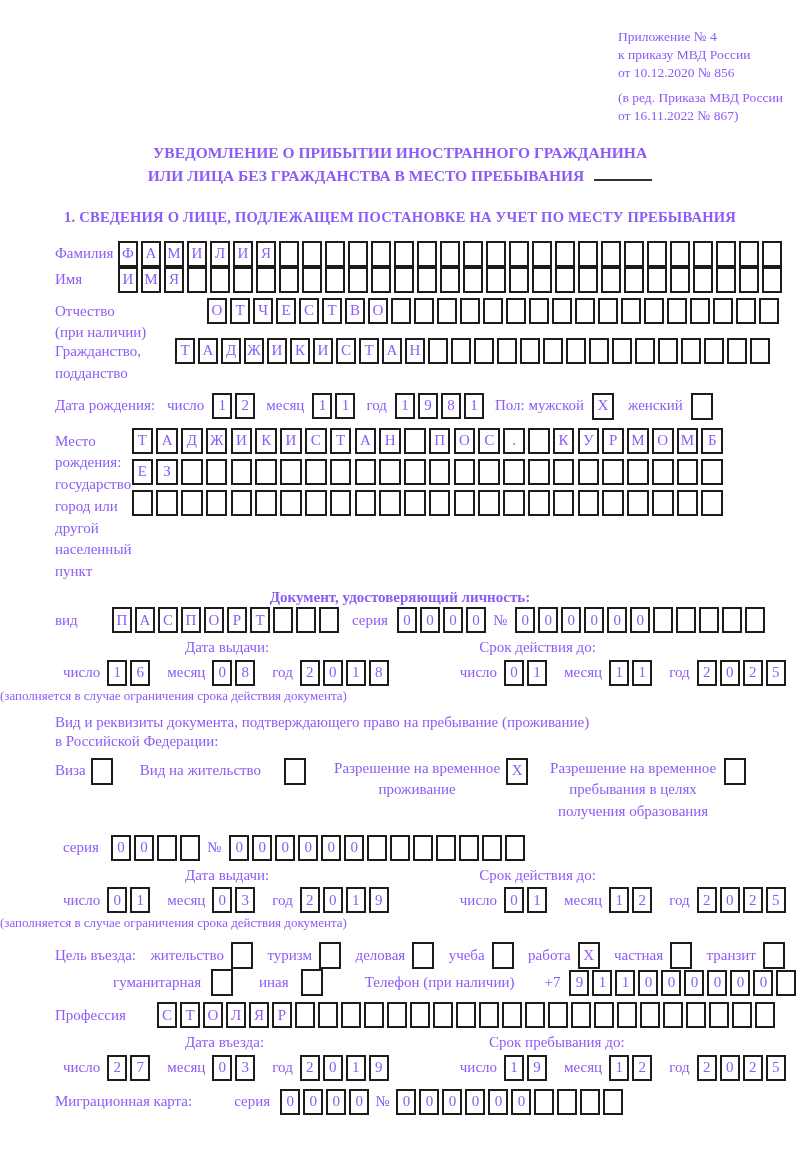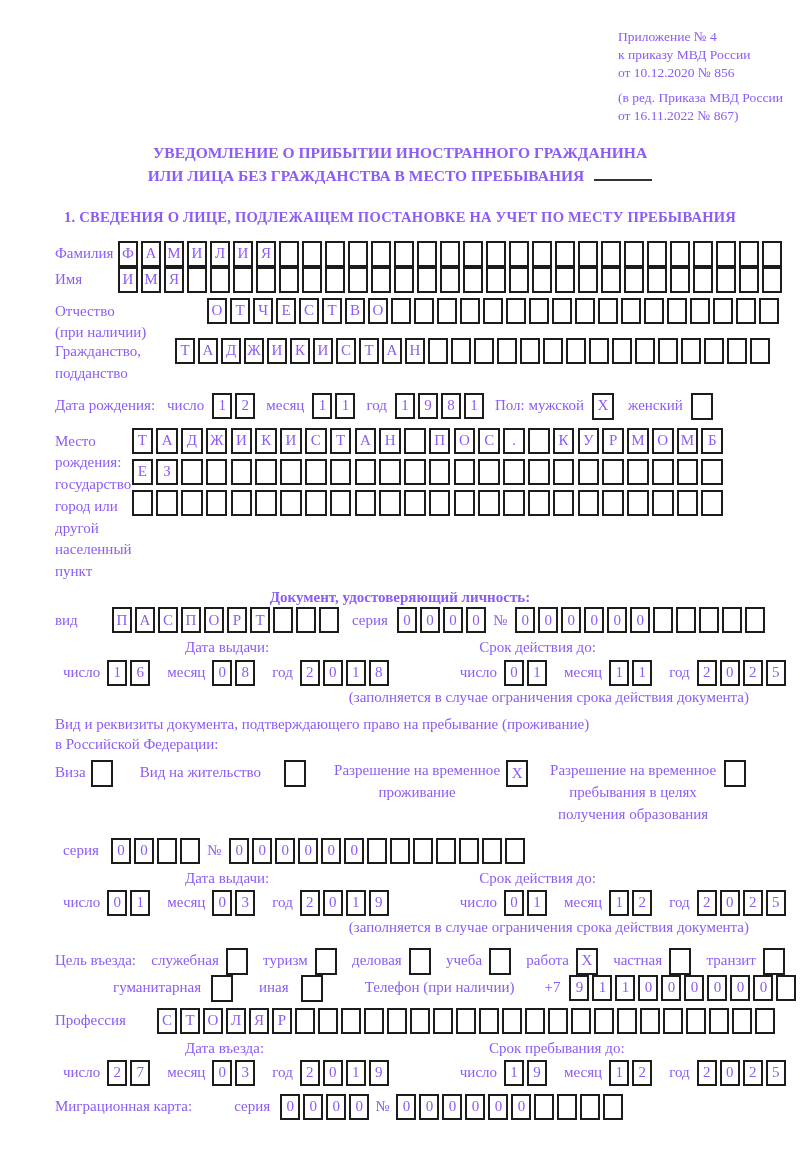--- a/index.html
+++ b/index.html
@@ -25,21 +25,21 @@
     display:inline-flex; align-items:center; justify-content:center; flex:none;
     box-sizing:border-box; width:20px; height:26px; border:2px solid #1c1c1c;
     margin-right:3px; font-size:15px; background:#fff;
   }
   .wide .box { width:21.6px; margin-right:3.2px; }
   .cb { width:22px; height:27px; margin-right:0; }
   .lbl2 div { line-height:1.45; }
   .pt3 { padding-top:3px; }
   .bold { font-weight:bold; }
   .center { text-align:center; }
-  .note { font-size:15px; text-align:right; margin-right:51px; margin-top:2px;font-family:Liberation Serif, serif; }
+  .note { font-size:13px; text-align:left; margin-right:51px; margin-top:2px;font-family:Liberation Serif, serif; }
   .dhdr { display:flex; margin-top:5px; }
   .dg { display:inline-flex; align-items:center; }
   .dg .boxes { margin-left:7px; }
   .dg .lab { margin-left:14px; }
   .dg .lab:first-child { margin-left:0; }
   .opt { display:inline-flex; align-items:center; gap:7px; }
   .opt-multi { text-align:center; line-height:1.45; }
 
   .mt2{margin-top:2px}.mt4{margin-top:0}.mt5{margin-top:5px}.mt6{margin-top:6px}
   .mt8{margin-top:8px}.mt10{margin-top:10px}.mt12{margin-top:12px}.mt14{margin-top:14px}
@@ -496,21 +496,21 @@
           <span class="box">2</span>
           <span class="box">5</span>
         </span>
     </span>
   </div>
   <div class="note">(заполняется в случае ограничения срока действия документа)</div>
 
   <div class="row ml mt10" style="justify-content:space-between; margin-right:15px">
     <span>Цель въезда:</span>
     <span class="opt">
-      <span>служебная</span>
+      <span>жительство</span>
       <span class="box cb"></span>
     </span>
     <span class="opt">
       <span>туризм</span>
       <span class="box cb"></span>
     </span>
     <span class="opt">
       <span>деловая</span>
       <span class="box cb"></span>
     </span>

